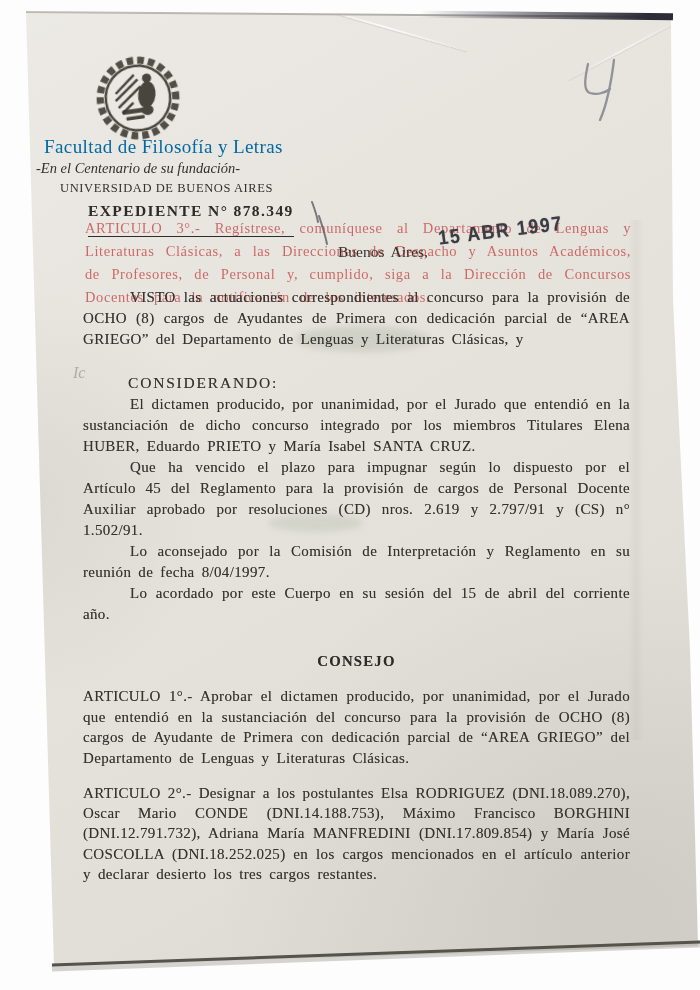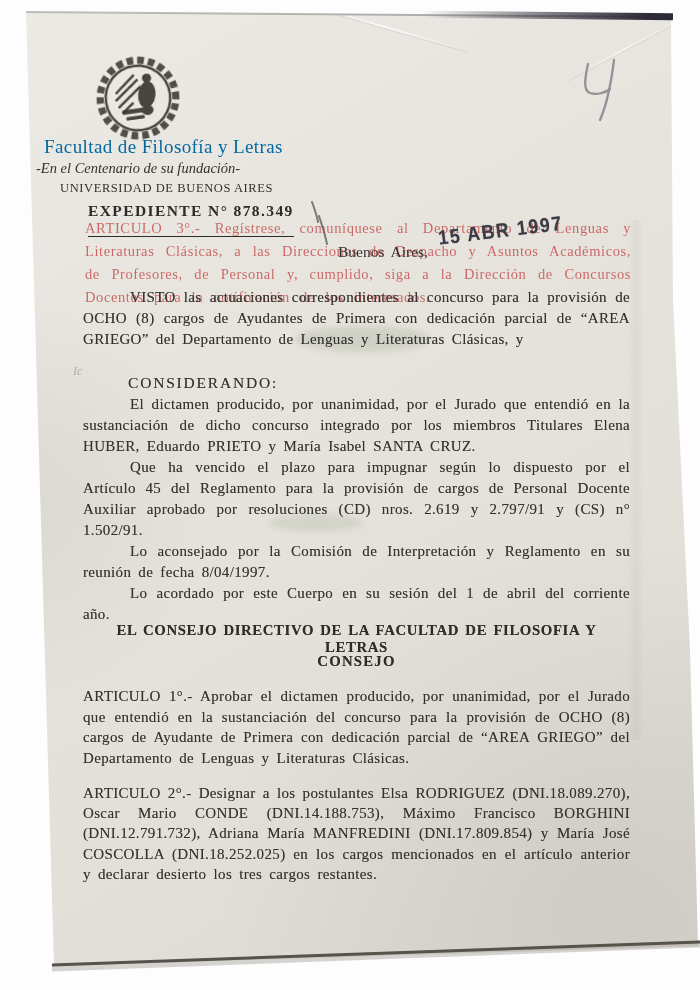--- a/index.html
+++ b/index.html
@@ -46,21 +46,21 @@
   .considerando{left:128px;top:372px;font-size:15.5px;letter-spacing:1.8px;word-spacing:2px;}
   .considerations{left:83px;top:394px;width:547px;}
   .considerations p{margin:0;text-indent:47px;}
   .res-heading{left:83px;top:622px;width:547px;text-align:center;font-weight:bold;font-size:14.8px;
          letter-spacing:0.6px;word-spacing:2px;color:#2e2c28;text-shadow:0 0 0.5px rgba(46,44,40,0.5);}
   .resuelve{left:83px;top:653px;width:547px;text-align:center;font-weight:bold;font-size:14.8px;
          letter-spacing:1.2px;color:#2e2c28;text-shadow:0 0 0.5px rgba(46,44,40,0.5);}
   .article1{left:83px;top:686px;width:547px;line-height:20.6px;}
   .article2{left:83px;top:783px;width:547px;line-height:20.2px;}
   .article p{margin:0;}
-  .ic-mark{left:73px;top:364px;font-size:12px;font-style:italic;color:rgba(125,135,122,0.55);filter:blur(0.5px);}
+  .ic-mark{left:73px;top:364px;font-size:16px;font-style:italic;color:rgba(125,135,122,0.55);filter:blur(0.5px);}
   .smudge{position:absolute;border-radius:50%;filter:blur(3px);}
   .smudge1{left:295px;top:326px;width:135px;height:26px;background:rgba(150,162,140,0.28);}
   .smudge2{left:268px;top:514px;width:95px;height:18px;background:rgba(150,162,140,0.22);}
   .seal{position:absolute;left:88px;top:52px;width:100px;height:92px;filter:blur(0.4px);
         transform:rotate(-8deg);}
   .pen-strokes{position:absolute;left:306px;top:200px;z-index:4;}
   .handwritten{position:absolute;left:572px;top:54px;z-index:4;}
   .bottom-edge{position:absolute;left:0;top:928px;z-index:5;}
 </style>
 </head>
@@ -125,24 +125,23 @@
     <p>VISTO las actuaciones correspondientes al concurso para la provisión de OCHO (8) cargos de Ayudantes de Primera con dedicación parcial de “AREA GRIEGO” del Departamento de Lenguas y Literaturas Clásicas, y</p>
   </div>
 
   <div class="abs body-text considerando">CONSIDERANDO:</div>
   <div class="abs ic-mark">Ic</div>
 
   <div class="abs body-text considerations">
     <p>El dictamen producido, por unanimidad, por el Jurado que entendió en la sustanciación de dicho concurso integrado por los miembros Titulares Elena HUBER, Eduardo PRIETO y María Isabel SANTA CRUZ.</p>
     <p>Que ha vencido el plazo para impugnar según lo dispuesto por el Artículo 45 del Reglamento para la provisión de cargos de Personal Docente Auxiliar aprobado por resoluciones (CD) nros. 2.619 y 2.797/91 y (CS) n° 1.502/91.</p>
     <p>Lo aconsejado por la Comisión de Interpretación y Reglamento en su reunión de fecha 8/04/1997.</p>
-    <p>Lo acordado por este Cuerpo en su sesión del 1 de abril del corriente año.</p>
+    <p>Lo acordado por este Cuerpo en su sesión del 15 de abril del corriente año.</p>
   </div>
 
-  <div class="abs res-heading">EL CONSEJO DIRECTIVO DE LA FACULTAD DE FILOSOFIA Y LETRAS</div>
   <div class="abs resuelve">CONSEJO</div>
 
   <div class="abs body-text article article1">
     <p><span>ARTICULO 1°.-</span> <span>Aprobar el dictamen producido, por unanimidad, por el Jurado que entendió en la sustanciación del concurso para la provisión de OCHO (8) cargos de Ayudante de Primera con dedicación parcial de “AREA GRIEGO” del Departamento de Lenguas y Literaturas Clásicas.</span></p>
   </div>
   <div class="abs body-text article article2">
     <p><span>ARTICULO 2°.-</span> <span>Designar a los postulantes Elsa RODRIGUEZ (DNI.18.089.270), Oscar Mario CONDE (DNI.14.188.753), Máximo Francisco BORGHINI (DNI.12.791.732), Adriana María MANFREDINI (DNI.17.809.854) y María José COSCOLLA (DNI.18.252.025) en los cargos mencionados en el artículo anterior y declarar desierto los tres cargos restantes.</span></p>
   </div>
 
   <div class="smudge smudge1"></div>

